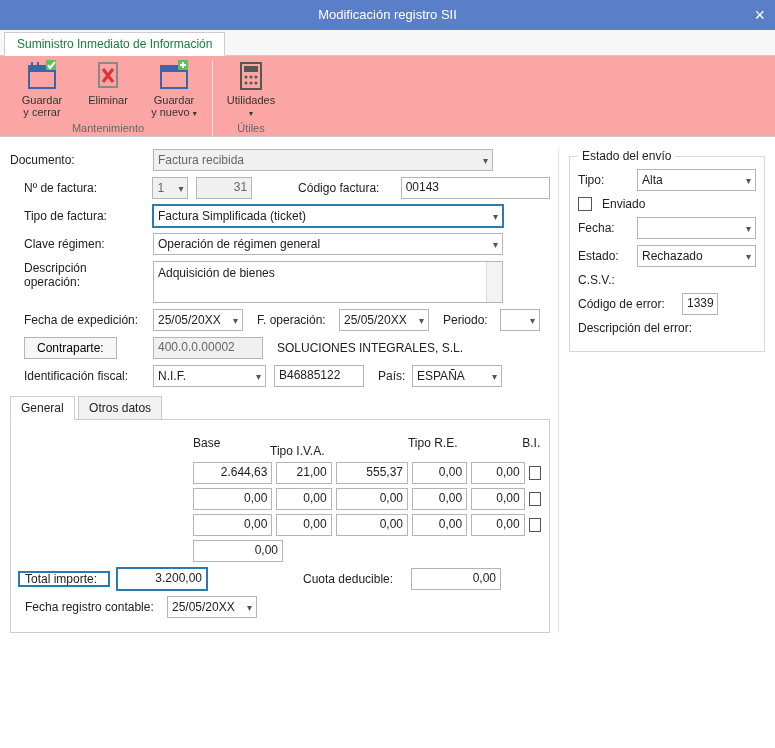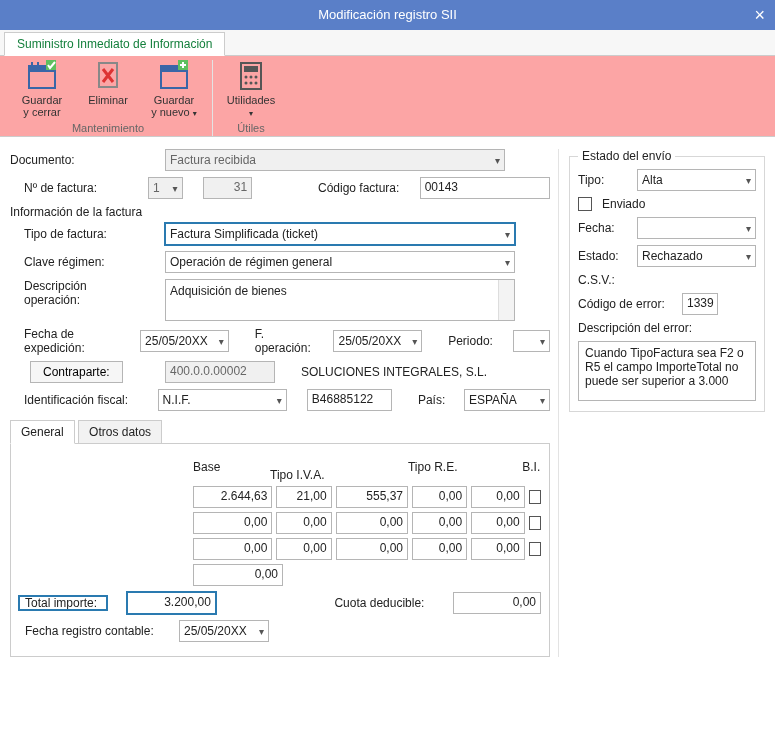--- a/index.html
+++ b/index.html
@@ -12,31 +12,31 @@
   .ribbon-group { border-right:1px solid #e3e3e3; padding:0 8px 2px 8px; text-align:center;}
   .ribbon-group:last-child{border-right:none;}
   .ribbon-items { display:flex; gap:6px; justify-content:center;}
   .ribbon-btn { width:60px; text-align:center; font-size:11px; color:#333; cursor:pointer;}
   .ribbon-btn svg { display:block; margin:0 auto 2px auto;}
   .ribbon-btn .lbl { line-height:12px; display:block;}
   .ribbon-group-label { font-size:11px; color:#666; margin-top:2px;}
   .body-area{ display:flex; padding:12px 10px; gap:8px;}
   .left-col{ width:540px;}
   .right-col{ flex:1; border-left:1px solid #e3e3e3; padding-left:10px;}
-  .form-row{ display:flex; align-items:center; margin-bottom:6px; gap:20px;}
+  .form-row{ display:flex; align-items:center; margin-bottom:6px; gap:8px;}
   .form-row .lbl{ width:135px; font-size:12px; color:#222;}
   .form-row .lbl.indent{ padding-left:14px;}
   .ctrl-text{ height:22px; border:1px solid #b5b5b5; padding:2px 4px; font-size:12px; background:#fff;}
   .ctrl-text.ro{ background:#f0f0f0; color:#666;}
   .ctrl-select{ height:22px; border:1px solid #b5b5b5; font-size:12px; background:#fff; padding:2px 20px 2px 4px; position:relative; display:inline-flex; align-items:center;}
   .ctrl-select.ro{ background:#f0f0f0; color:#666;}
   .ctrl-select::after{ content:"▾"; position:absolute; right:4px; font-size:10px; color:#555;}
   .hl{ outline:2px solid #2a7ab0; outline-offset:-1px;}
   .section-label{ font-size:12px; color:#222; margin:6px 0 4px 0;}
-  .btn-flat{ height:22px; border:1px solid #b5b5b5; background:#f6f6f6; padding:0 12px; font-size:12px; cursor:pointer;margin-left:6px;}
+  .btn-flat{ height:22px; border:1px solid #b5b5b5; background:#f6f6f6; padding:0 12px; font-size:12px; cursor:pointer;}
   fieldset.envio{ border:1px solid #d7d7d7; padding:6px 8px 10px 8px; margin:0;}
   fieldset.envio legend{ font-size:12px; padding:0 4px;}
   .checkbox{ width:14px;height:14px;border:1px solid #555;display:inline-block;vertical-align:middle;margin-right:6px;}
   .tabs2{ border-bottom:1px solid #ccc; margin-top:8px;}
   .tabs2 .tab2{ display:inline-block; padding:4px 10px; border:1px solid #ccc; background:#f2f2f2; font-size:12px; position:relative; top:1px; cursor:pointer;}
   .tabs2 .tab2.active{ background:#fff; border-bottom:1px solid #fff;}
   .grid{ border:1px solid #ccc; border-top:none; padding:8px;}
   .grid-header,.grid-row{ display:flex; gap:4px; align-items:center; margin-bottom:4px;}
   .grid-header div{ font-size:12px; color:#222;}
   .gh-base{width:90px;} .gh-tipoiva{width:70px;margin-top:16px;} .gh-iva{width:90px;} .gh-tipore{width:70px;} .gh-re{width:60px;} .gh-bi{width:24px;text-align:center;}
@@ -132,21 +132,20 @@
       <div class="lbl indent">Nº de factura:</div>
       <div class="ctrl-select ro" style="width:36px;">
           <span>1</span>
         </div>
       <div class="ctrl-text ro" style="width:56px;text-align:right;">31</div>
       <div style="width:30px;"></div>
       <div class="lbl" style="width:95px;">Código factura:</div>
       <div class="ctrl-text" style="width:150px;">00143</div>
     </div>
 
-    <div class="section-label">Información de la factura</div>
 
     <div class="form-row">
       <div class="lbl indent">Tipo de factura:</div>
       <div class="ctrl-select hl" style="width:350px;">
           <span>Factura Simplificada (ticket)</span>
         </div>
     </div>
 
     <div class="form-row">
       <div class="lbl indent">Clave régimen:</div>
@@ -181,21 +180,21 @@
     <div class="form-row">
       <div class="lbl indent">
         <button class="btn-flat">Contraparte:</button>
       </div>
       <div class="ctrl-text ro" style="width:110px;">400.0.0.00002</div>
       <div style="padding-left:6px;">SOLUCIONES INTEGRALES, S.L.</div>
     </div>
 
     <div class="form-row">
       <div class="lbl indent">Identificación fiscal:</div>
-      <div class="ctrl-select" style="width:136px;">
+      <div class="ctrl-select" style="width:113px;">
           <span>N.I.F.</span>
         </div>
       <div class="ctrl-text" style="width:90px;">B46885122</div>
       <div class="lbl" style="width:32px;padding-left:6px;">País:</div>
       <div class="ctrl-select" style="width:90px;">
           <span>ESPAÑA</span>
         </div>
     </div>
 
     <div class="tabs2">
@@ -291,16 +290,15 @@
       <div class="right-row">
         <div class="rlbl" style="width:auto;">C.S.V.:</div>
       </div>
       <div class="right-row">
         <div class="rlbl" style="width:100px;">Código de error:</div>
         <div class="ctrl-text" style="width:36px;text-align:right;">1339</div>
       </div>
       <div class="right-row">
         <div>Descripción del error:</div>
       </div>
-      <div class="err-box">Cuando TipoFactura sea F2 o R5 el campo ImporteTotal no puede ser superior a 3.000</div>
     </fieldset>
   </div>
 </div>
 
 </body></html>

